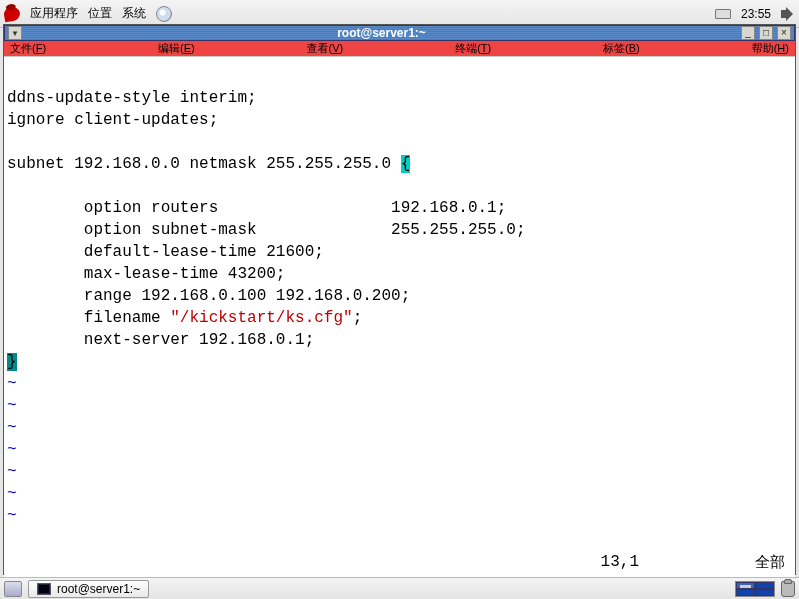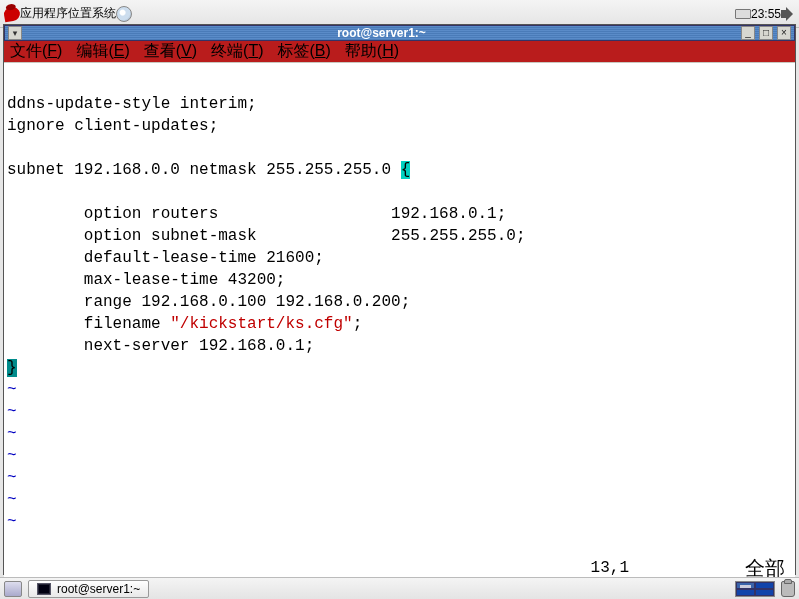--- a/index.html
+++ b/index.html
@@ -6,21 +6,21 @@
 body {
   width: 799px; height: 599px;
   font-family: sans-serif; font-size: 12px;
   background: #e6e6e6; overflow: hidden; position: relative;
 }
 
 
 .top-panel {
   height: 28px; background: linear-gradient(#f4f4f4,#e4e4e4);
   border-bottom: 1px solid #bbb; display: flex; align-items: center;
-  padding: 0 4px; gap: 0;
+  padding: 0 4px; gap: 10px;
 }
 .redhat-icon {
   width: 16px; height: 14px; background: #c00; border-radius: 50% 50% 50% 0;
   position: relative; transform: rotate(-10deg);
 }
 .redhat-icon::after { content:""; position:absolute; top:-3px; left:3px; width:10px; height:6px; background:#900; border-radius:50%; }
 .top-panel .menu-item { color:#000; cursor:default; }
 .disc-icon {
   width:16px; height:16px; border-radius:50%;
   background: radial-gradient(circle at 40% 40%, #fff 0 20%, #cde 30% 60%, #89a 100%);
@@ -45,42 +45,42 @@
 .titlebar .win-menu-btn {
   width:14px; height:14px; background:#d7d7d0; border:1px solid #888;
   display:flex; align-items:center; justify-content:center; font-size:9px; color:#333;
 }
 .titlebar .title { flex:1; text-align:center; color:#fff; font-weight:bold; font-size:12px; }
 .titlebar .win-btn {
   width:14px; height:14px; background:#d7d7d0; border:1px solid #888;
   display:flex; align-items:center; justify-content:center; font-size:10px; line-height:1; color:#222;
 }
 .menubar {
-  height:24px; background:#b91c1c; border-bottom:1px solid #c8c8c0;
-  display:flex; align-items:center; padding:0 6px; gap:14px; font-size:16px;
+  height:24px; background:#ef4444; border-bottom:1px solid #c8c8c0;
+  display:flex; align-items:center; padding:0 6px; gap:14px; font-size:11px;justify-content:space-between;
 }
 .menubar .m u { text-decoration: underline; }
 
 
 .terminal {
   flex:1; background:#fff; color:#000;
   font-family:"Courier New",monospace; font-size:16px; line-height:22px;
   padding:8px 3px; position:relative; white-space:pre;
 }
 .terminal .hl-cyan { background:#00d0c0; color:#000; }
 .terminal .hl-cyan-dark { background:#008b8b; color:#000; }
 .terminal .string { color:#c00000; }
 .terminal .tilde { color:#0000c0; }
 .status-line {
   position:absolute; bottom:6px; left:0; right:0;
   font-family:"Courier New",monospace; font-size:16px;
   display:flex; padding:0 10px;
 }
 .status-line .pos { margin-left:auto; margin-right:116px; }
-.status-line .mode { font-family: sans-serif; font-size:20px;text-align:center; }
+.status-line .mode { font-family: sans-serif; font-size:15px;text-align:center; }
 
 
 .bottom-panel {
   position:absolute; left:0; right:0; bottom:0; height:22px;
   background: linear-gradient(#f4f4f4,#e4e4e4); border-top:1px solid #bbb;
   display:flex; align-items:center; padding:0 4px; gap:6px;
 }
 .show-desktop {
   width:18px; height:16px; background:linear-gradient(#dde,#aac);
   border:1px solid #888; border-radius:2px;

